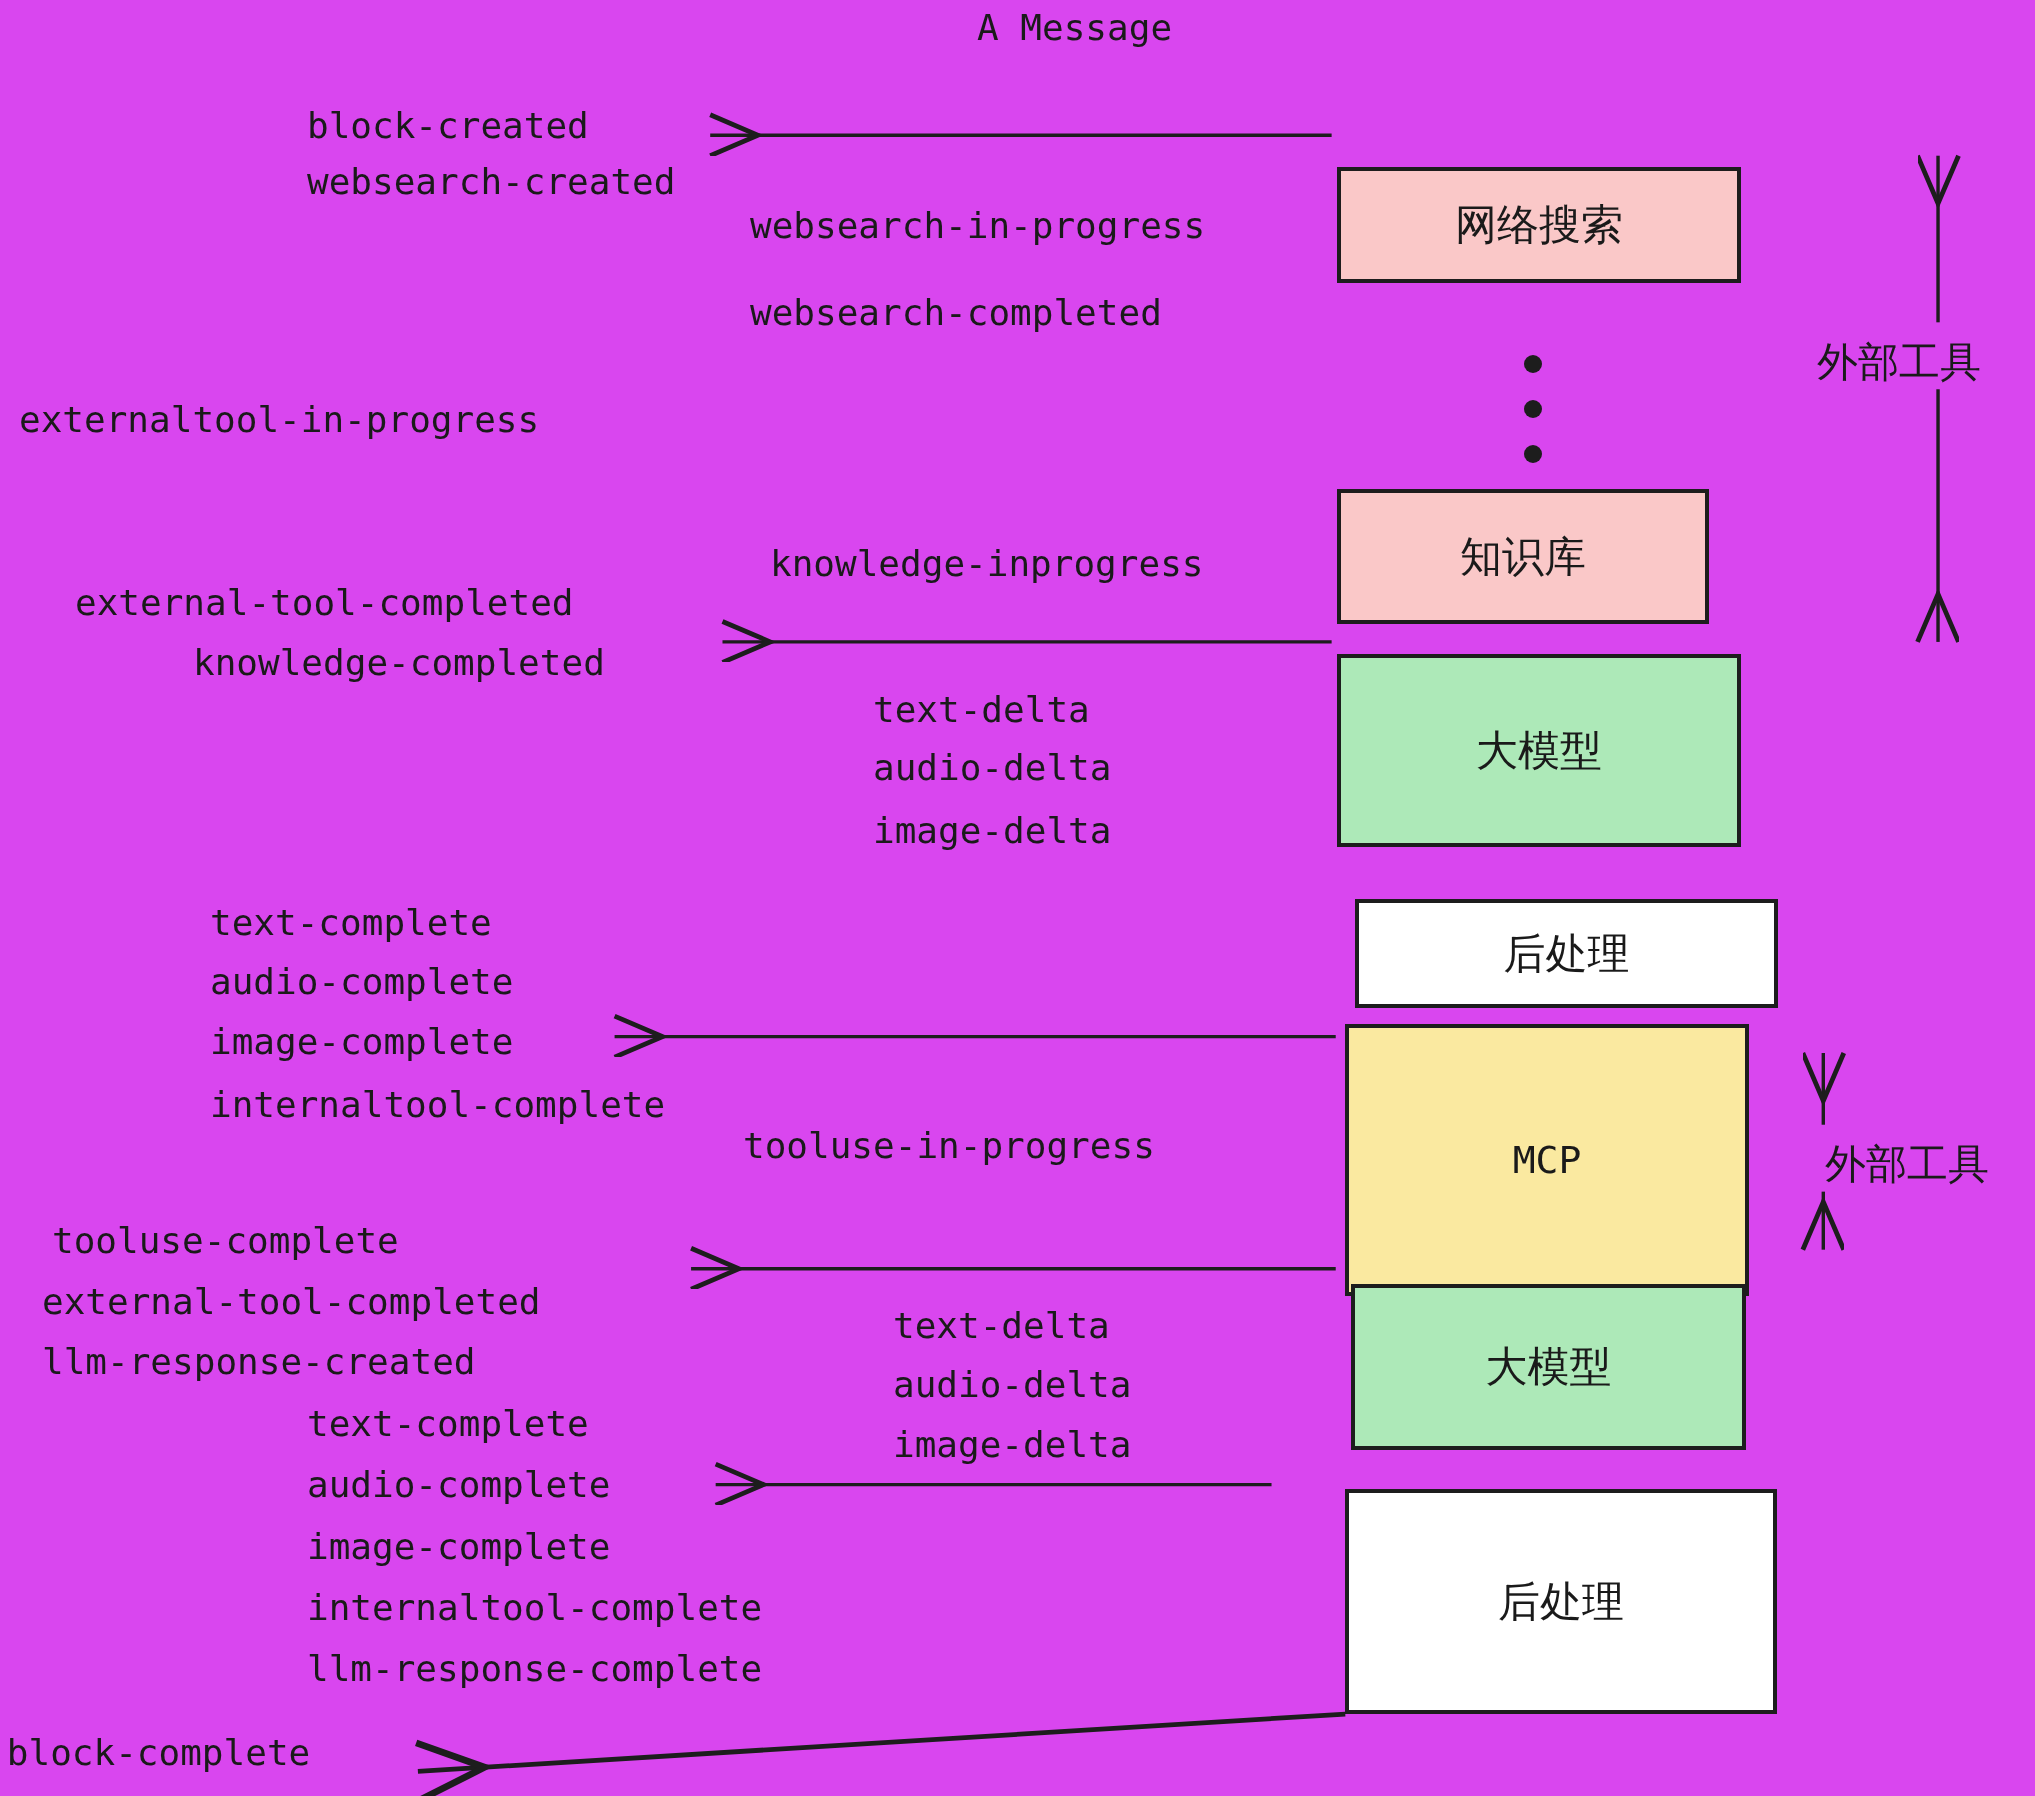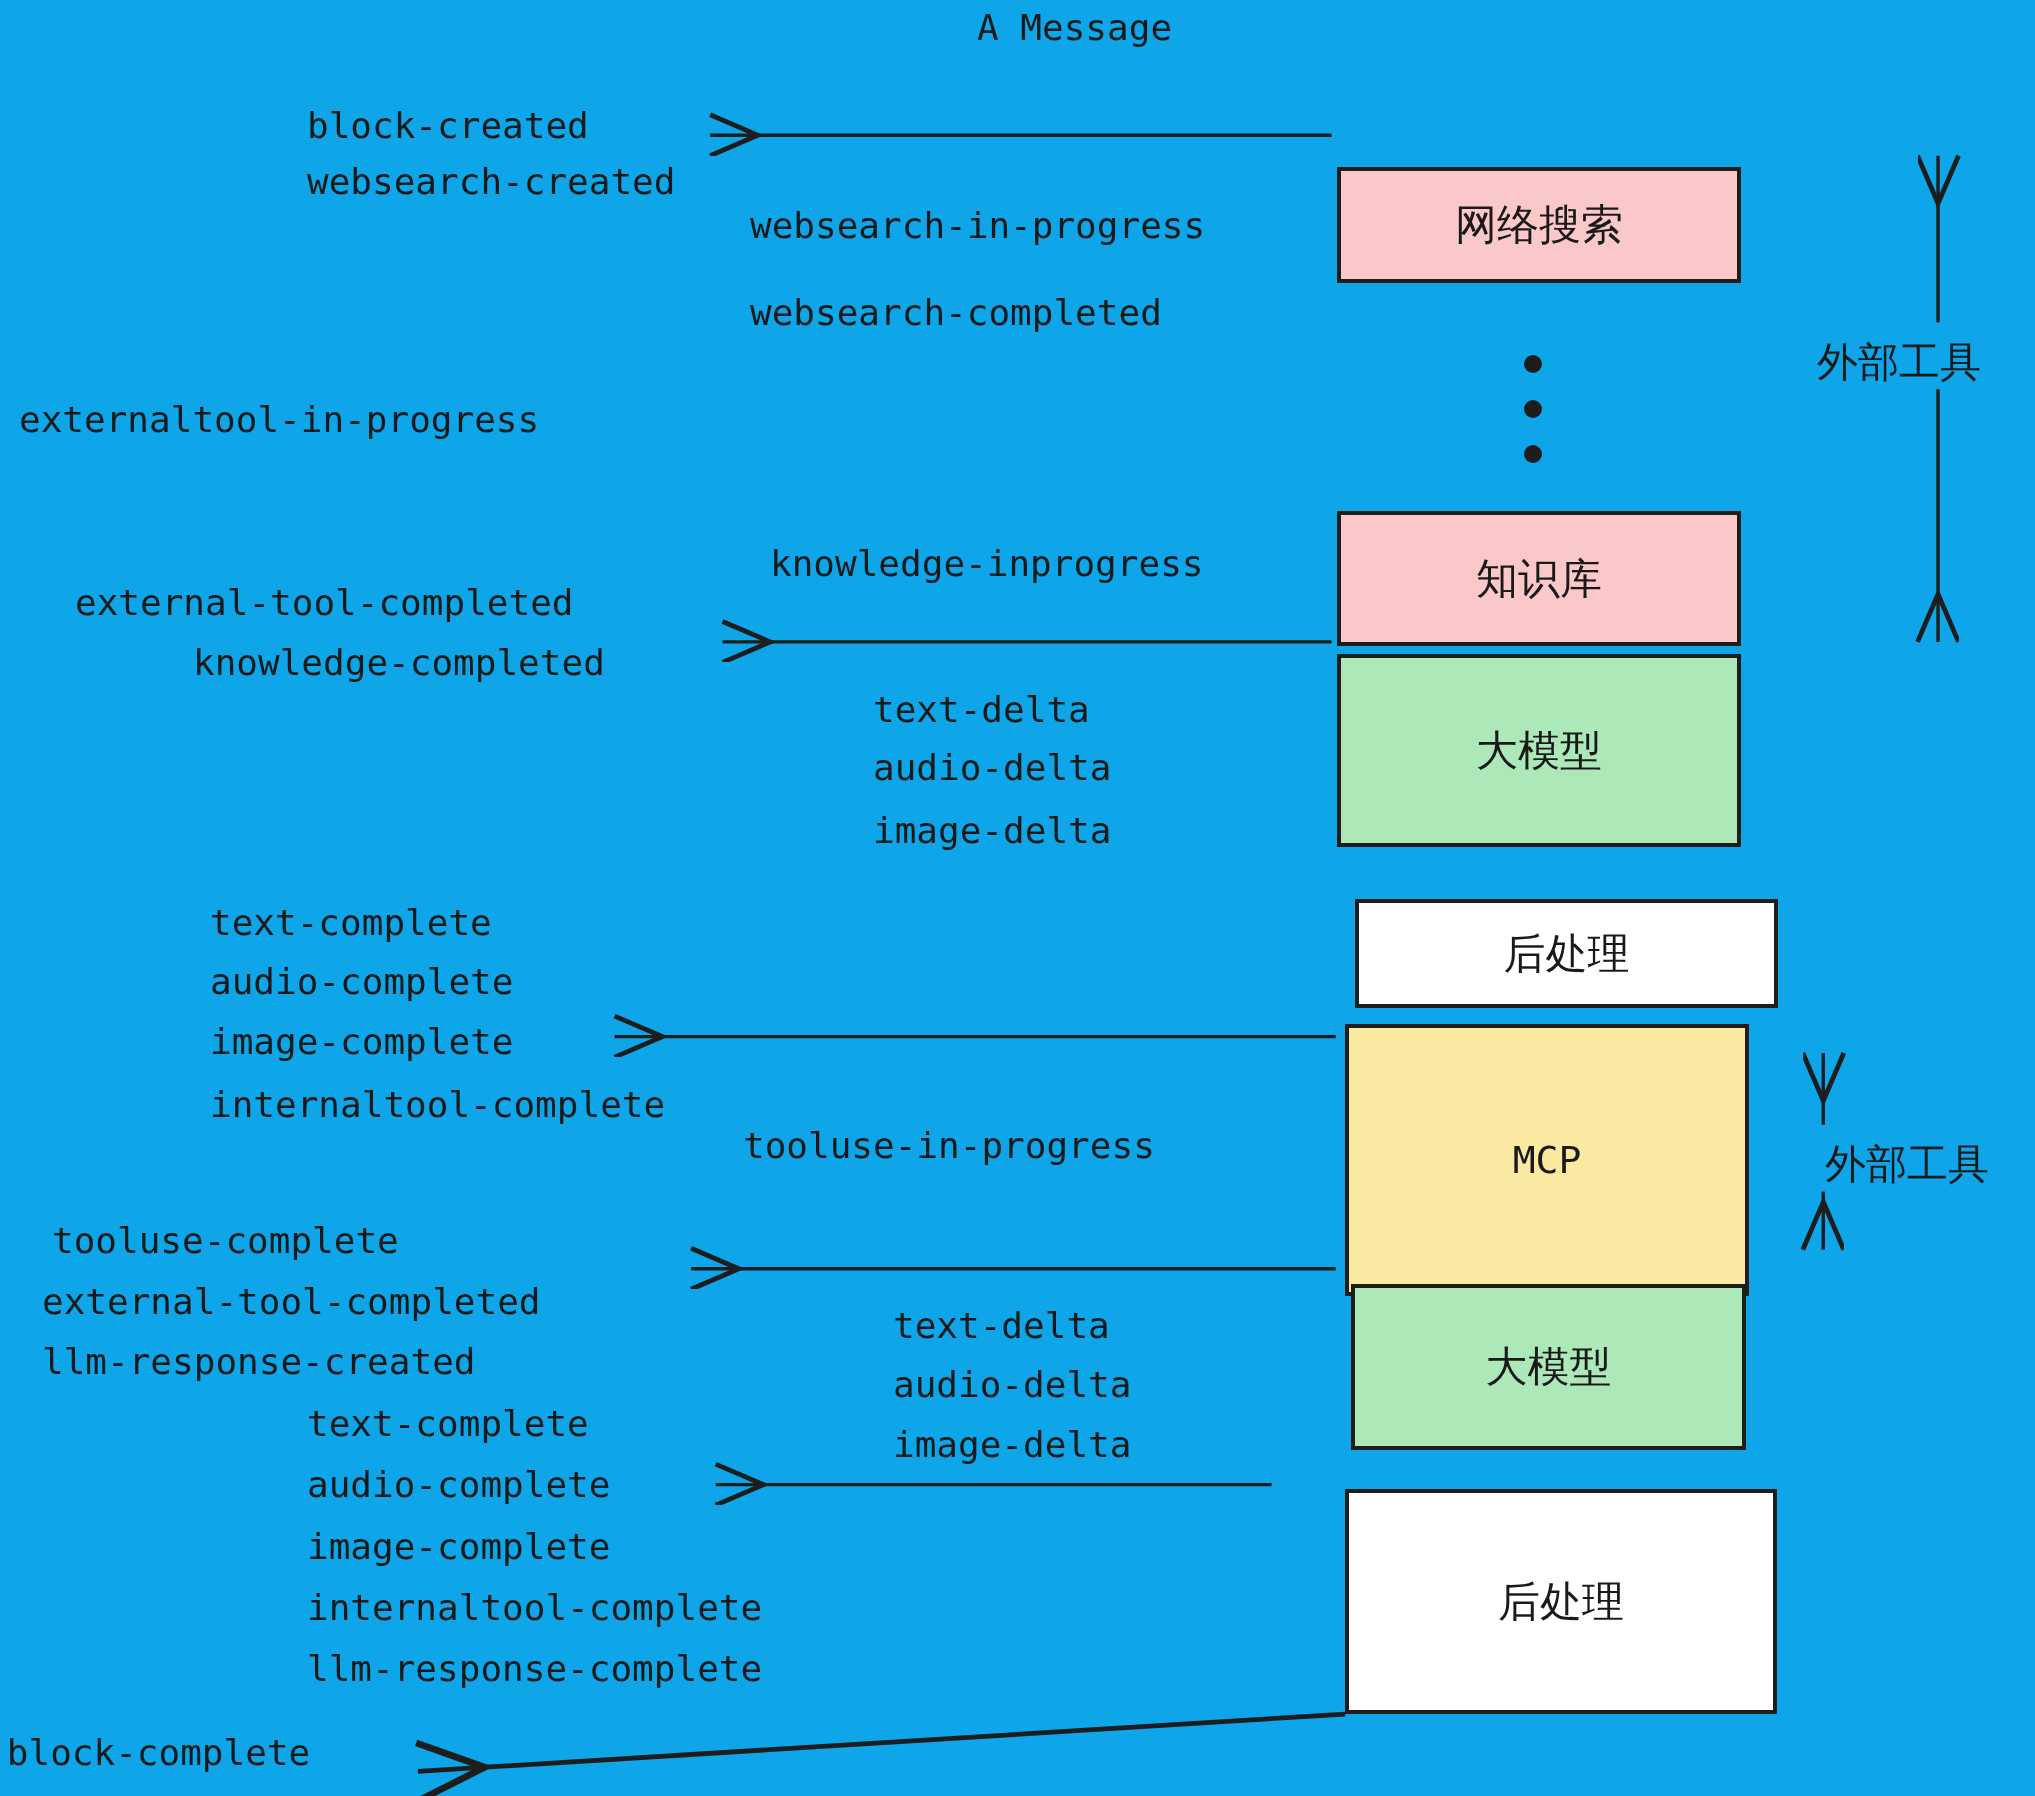--- a/index.html
+++ b/index.html
@@ -4,21 +4,21 @@
 <style>
   html, body {
     margin: 0;
     padding: 0;
     background: #ffffff;
   }
   #canvas {
     position: relative;
     width: 2035px;
     height: 1796px;
-    background: #0ea5e9;
+    background: #d946ef;
     overflow: hidden;
     font-family: "DejaVu Sans Mono", monospace;
     color: #1a1a1a;
   }
   .lbl {
     position: absolute;
     white-space: pre;
     font-family: "DejaVu Sans Mono", monospace;
     font-size: 36px;
     line-height: 1;
@@ -73,21 +73,21 @@
 <body>
 
 <div id="canvas">
 
   <div class="title" id="title-el" style="left:977px; top:6.8px;">A Message</div>
 
   <div id="boxes-layer">
       <div class="box" style="left: 1337px; top: 167px; width: 404px; height: 116px; background: rgb(250, 200, 200);">
         <span>网络搜索</span>
       </div>
-      <div class="box" style="left: 1337px; top: 511px; width: 404px; height: 135px; background: rgb(250, 200, 200); text-align: center;">
+      <div class="box" style="left: 1337px; top: 489px; width: 372px; height: 135px; background: rgb(250, 200, 200); text-align: center;">
         <span>知识库</span>
       </div>
       <div class="box" style="left: 1337px; top: 654px; width: 404px; height: 193px; background: rgb(173, 233, 184);">
         <span>大模型</span>
       </div>
       <div class="box" style="left: 1355px; top: 899px; width: 423px; height: 109px; background: rgb(255, 255, 255);">
         <span>后处理</span>
       </div>
       <div class="box mono" style="left: 1345px; top: 1024px; width: 404px; height: 272px; background: rgb(250, 233, 160);">
         <span>MCP</span>

